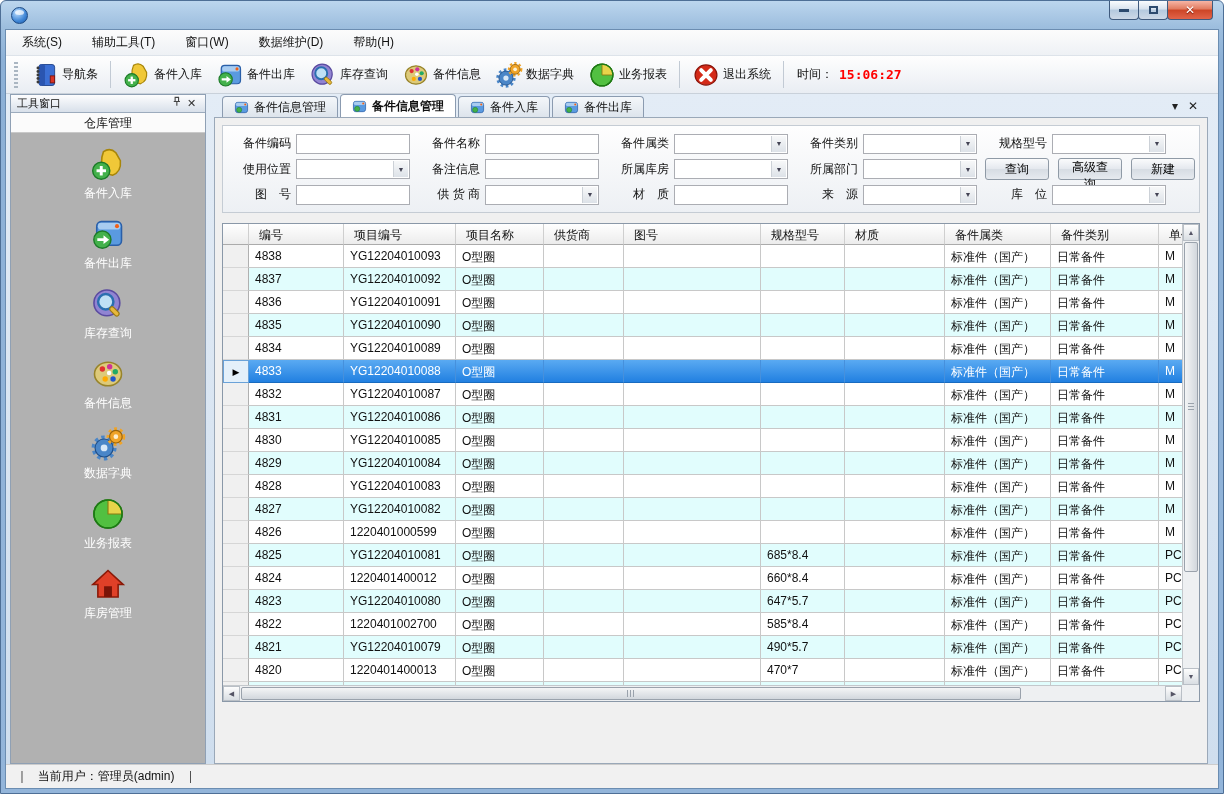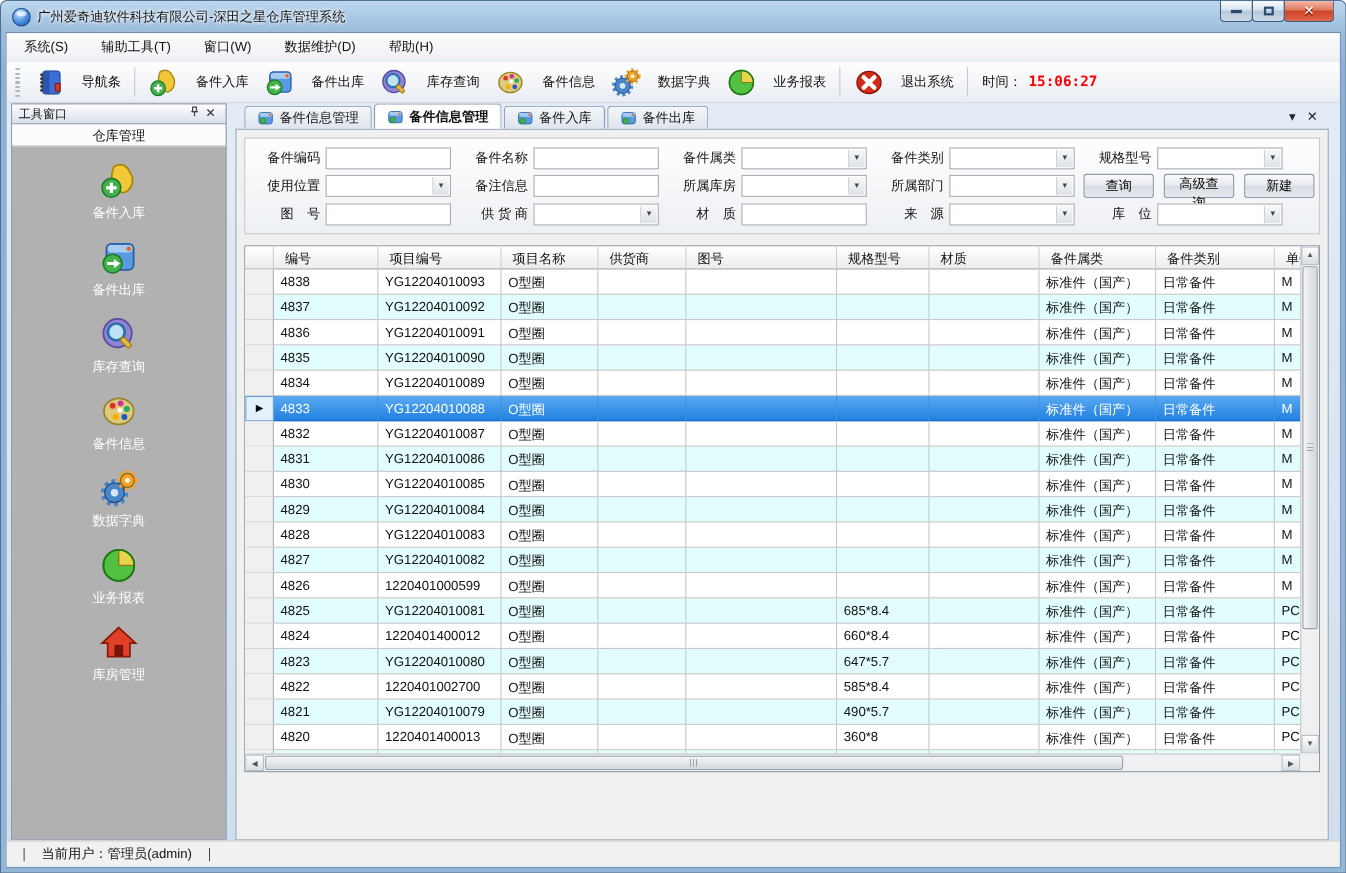--- a/index.html
+++ b/index.html
@@ -17,21 +17,21 @@
       background:linear-gradient(#fafcfe,#d7e2ee 45%,#b4c9de 50%,#cdd9e7);display:flex;align-items:center;justify-content:center;}
   .wb.close{width:46px;background:linear-gradient(#f6b5a5,#e07a5f 45%,#cc4526 50%,#e2644a);color:#fff;font-weight:bold;font-size:12px;text-shadow:0 1px 1px #7a1202;}
   .glyph-min{width:10px;height:3px;background:#2c4a6e;}
   .glyph-max{width:9px;height:8px;border:2px solid #2c4a6e;}
   
   .client{position:absolute;left:4px;right:4px;top:28px;bottom:4px;border:1px solid #6b8db1;background:#eef3f9;display:flex;flex-direction:column;overflow:hidden;}
   .menubar{height:26px;flex:0 0 auto;background:linear-gradient(#fcfcfc,#eef1f5);border-bottom:1px solid #dde3ea;display:flex;align-items:center;padding:0 16px;gap:30px;}
   .menu-item{color:#111;white-space:nowrap;}
   .toolbar{height:38px;flex:0 0 auto;background:linear-gradient(#fefefe,#e9edf3);border-bottom:1px solid #c9d1da;display:flex;align-items:center;padding:0 6px;}
   .tb-handle{width:4px;height:26px;margin:0 6px 0 2px;background:repeating-linear-gradient(180deg,#aab6c2 0 2px,transparent 2px 4px);}
-  .tb-item{display:flex;align-items:center;gap:15px;padding:2px 7px;white-space:nowrap;cursor:default;}
+  .tb-item{display:flex;align-items:center;gap:3px;padding:2px 7px;white-space:nowrap;cursor:default;}
   .tb-sep{width:1px;height:27px;background:#c2cad4;margin:0 5px;}
   .tb-time{display:flex;align-items:center;gap:6px;padding:0 8px;}
   .tb-time-val{color:#ff0000;font-weight:bold;font-size:13px;font-family:"DejaVu Sans Mono","Liberation Mono",monospace;}
   .icon{display:inline-flex;align-items:center;justify-content:center;flex:0 0 auto;}
   .icon svg{width:100%;height:100%;display:block;}
   
   .mainrow{flex:1 1 auto;min-height:0;display:flex;padding-left:4px;background:linear-gradient(#e3ecf6,#cfdeee);}
   
   .sidebar{width:196px;flex:0 0 auto;display:flex;flex-direction:column;border:1px solid #8fa0b4;background:#b1b1b1;margin-right:8px;}
   .sb-titlebar{height:18px;flex:0 0 auto;background:linear-gradient(#fdfdfe,#d8e0ea);border-bottom:1px solid #9cabbd;display:flex;align-items:center;padding:0 6px;font-size:11px;}
@@ -101,21 +101,20 @@
               background:linear-gradient(#fbfcfd,#e2e7ed 50%,#d5dbe2 50%,#e6eaef);cursor:default;}
   
   .statusbar{height:24px;flex:0 0 auto;background:#f1f1f1;border-top:1px solid #cccccc;display:flex;align-items:center;padding:0 10px;gap:10px;white-space:nowrap;}
 </style>
 </head>
 <body>
 
 <div class="win">
   <div class="titlebar">
     <span class="app-icon"></span>
-    <span class="win-title">广州爱奇迪软件科技有限公司-深田之星仓库管理系统</span>
   </div>
   <div class="winbtns">
     <div class="wb">
         <span class="glyph-min"></span>
       </div>
     <div class="wb">
         <span class="glyph-max"></span>
       </div>
     <div class="wb close">
         <span>✕</span>
@@ -732,21 +731,21 @@
                     <div class="gr-cell" style="width: 108px;">日常备件</div>
                     <div class="gr-cell" style="width: 40px;">PC</div>
                   </div>
                   <div class="grid-row">
                     <div class="gr-ind"></div>
                     <div class="gr-cell" style="width: 95px;">4820</div>
                     <div class="gr-cell" style="width: 112px;">1220401400013</div>
                     <div class="gr-cell" style="width: 88px;">O型圈</div>
                     <div class="gr-cell" style="width: 80px;"></div>
                     <div class="gr-cell" style="width: 137px;"></div>
-                    <div class="gr-cell" style="width: 84px;">360*8</div>
+                    <div class="gr-cell" style="width: 84px;">470*7</div>
                     <div class="gr-cell" style="width: 100px;"></div>
                     <div class="gr-cell" style="width: 106px;">标准件（国产）</div>
                     <div class="gr-cell" style="width: 108px;">日常备件</div>
                     <div class="gr-cell" style="width: 40px;">PC</div>
                   </div>
                   <div class="grid-row alt partial">
                     <div class="gr-ind"></div>
                     <div class="gr-cell" style="width: 95px;"></div>
                     <div class="gr-cell" style="width: 112px;"></div>
                     <div class="gr-cell" style="width: 88px;"></div>

